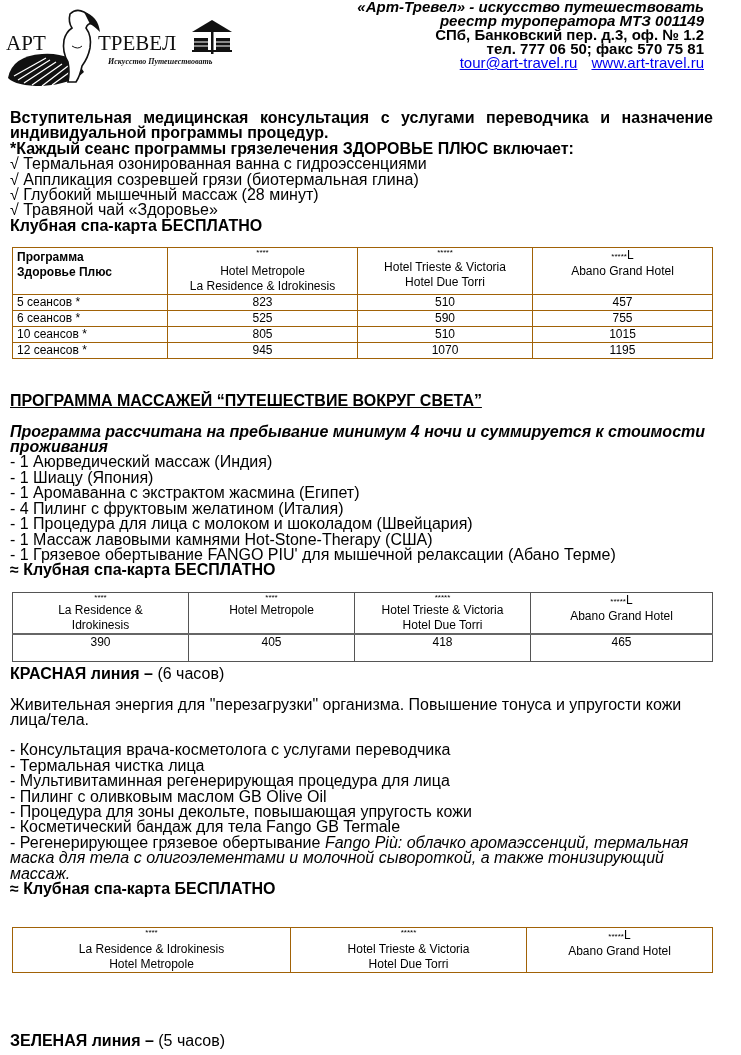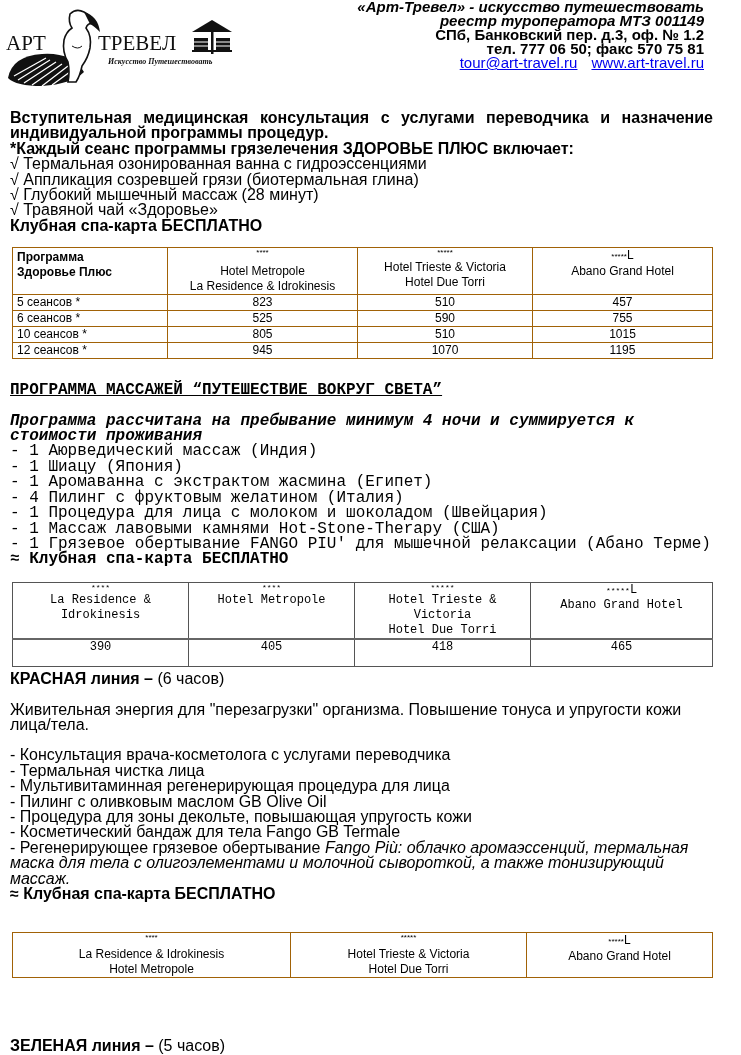--- a/index.html
+++ b/index.html
@@ -143,21 +143,21 @@
       <tr>
         <td class="left">12 сеансов *</td>
         <td>945</td>
         <td>1070</td>
         <td>1195</td>
       </tr>
     </tbody>
       </table>
   </div>
 
-  <div style="margin-top:24px;font-family:Liberation Mono, monospace;">
+  <div style="margin-top:34px;">
     <div class="p b u">ПРОГРАММА МАССАЖЕЙ “ПУТЕШЕСТВИЕ ВОКРУГ СВЕТА”</div>
     <div class="p b i" style="margin-top:15px;">Программа рассчитана на пребывание минимум 4 ночи и суммируется к стоимости проживания</div>
     <div class="p">- 1 Аюрведический массаж (Индия)</div>
     <div class="p">- 1 Шиацу (Япония)</div>
     <div class="p">- 1 Аромаванна с экстрактом жасмина (Египет)</div>
     <div class="p">- 4 Пилинг с фруктовым желатином (Италия)</div>
     <div class="p">- 1 Процедура для лица с молоком и шоколадом (Швейцария)</div>
     <div class="p">- 1 Массаж лавовыми камнями Hot-Stone-Therapy (США)</div>
     <div class="p">- 1 Грязевое обертывание FANGO PIU' для мышечной релаксации (Абано Терме)</div>
     <div class="p b">≈ Клубная спа-карта БЕСПЛАТНО</div>

